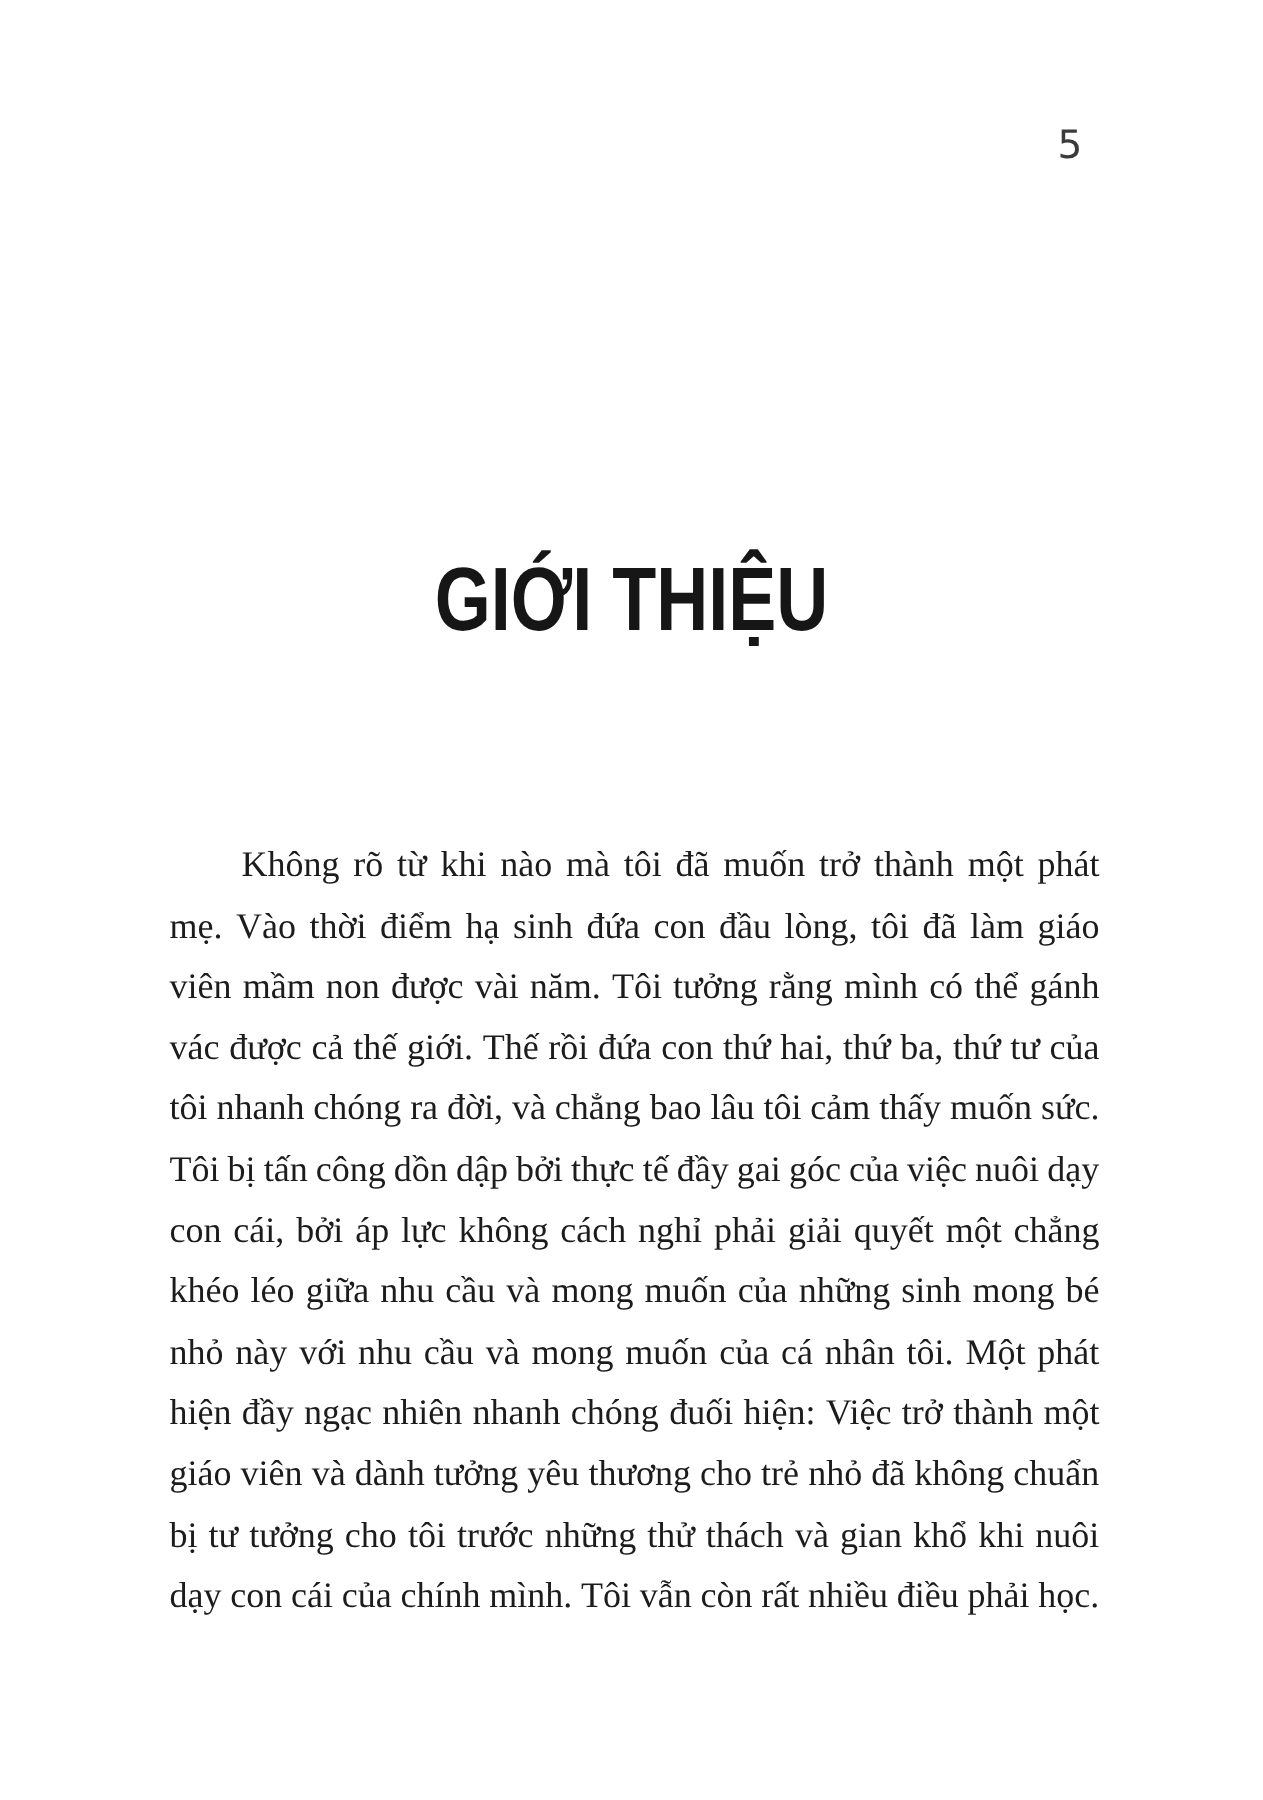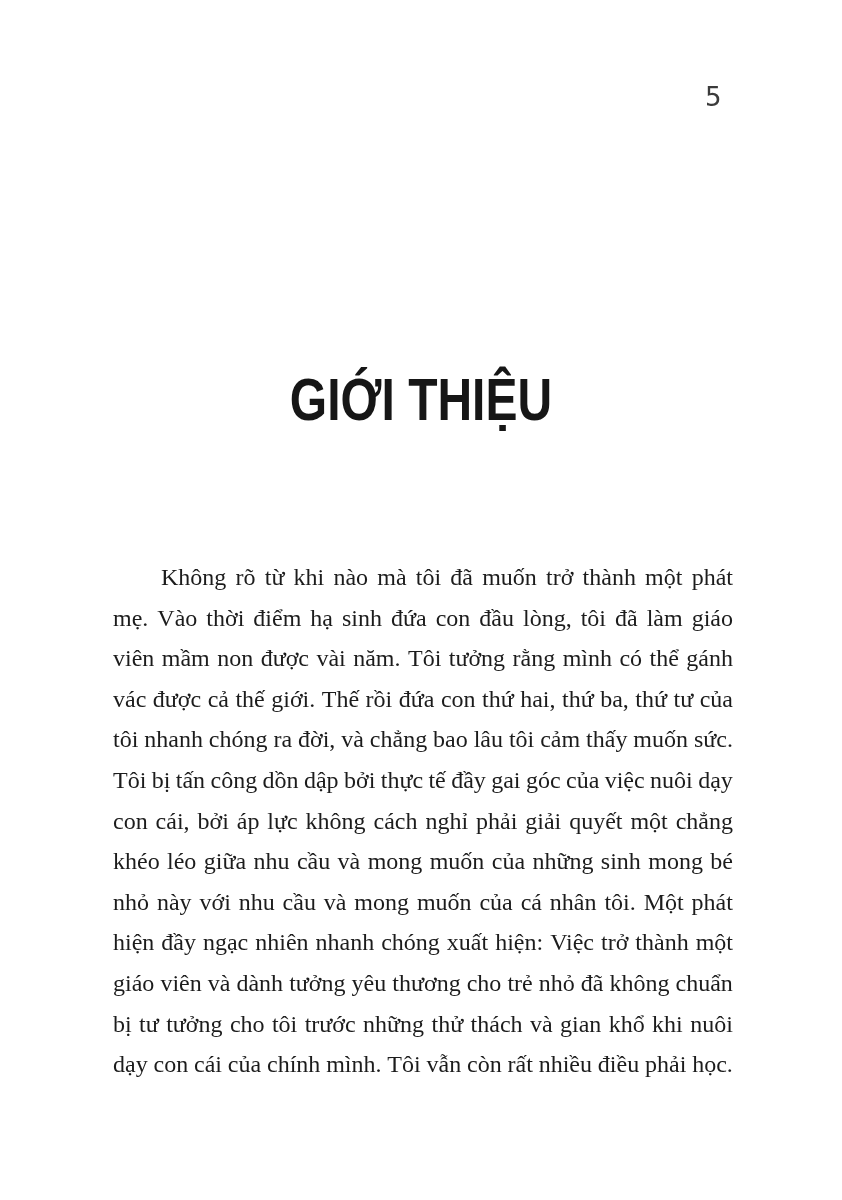--- a/index.html
+++ b/index.html
@@ -220,21 +220,21 @@
         <span>Một</span>
         <span>phát</span>
       </div>
       <div class="line">
         <span>hiện</span>
         <span>đầy</span>
         <span>ngạc</span>
         <span>nhiên</span>
         <span>nhanh</span>
         <span>chóng</span>
-        <span>xuất</span>
+        <span>đuối</span>
         <span>hiện:</span>
         <span>Việc</span>
         <span>trở</span>
         <span>thành</span>
         <span>một</span>
       </div>
       <div class="line">
         <span>giáo</span>
         <span>viên</span>
         <span>và</span>

